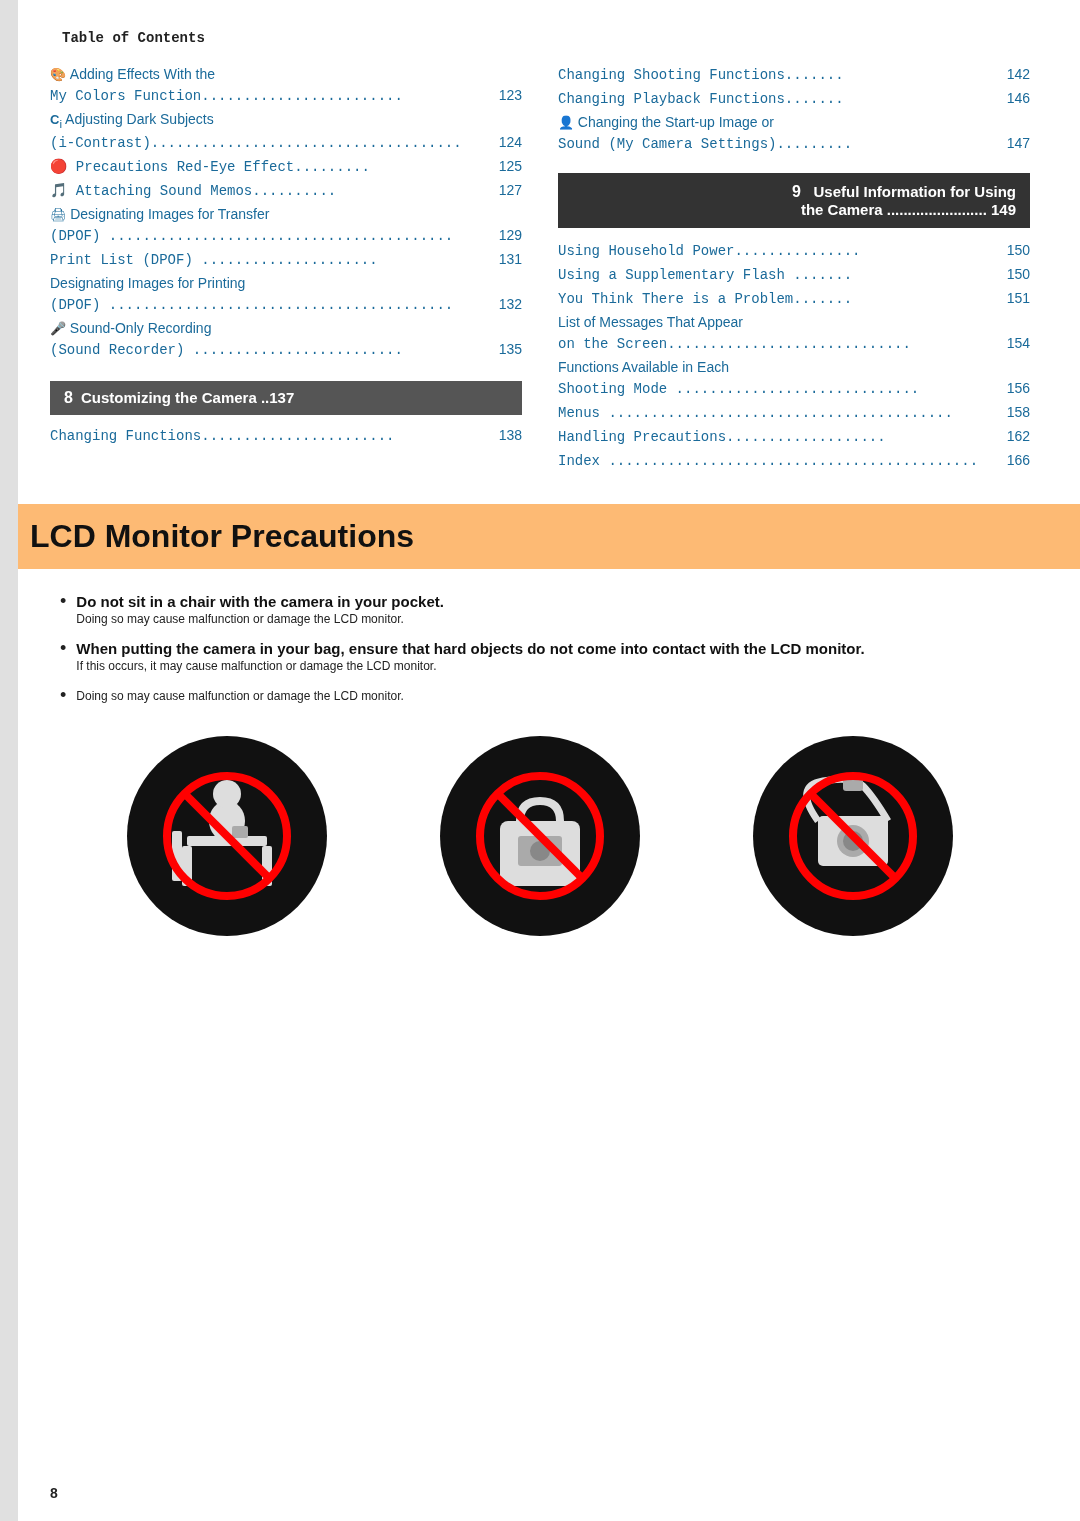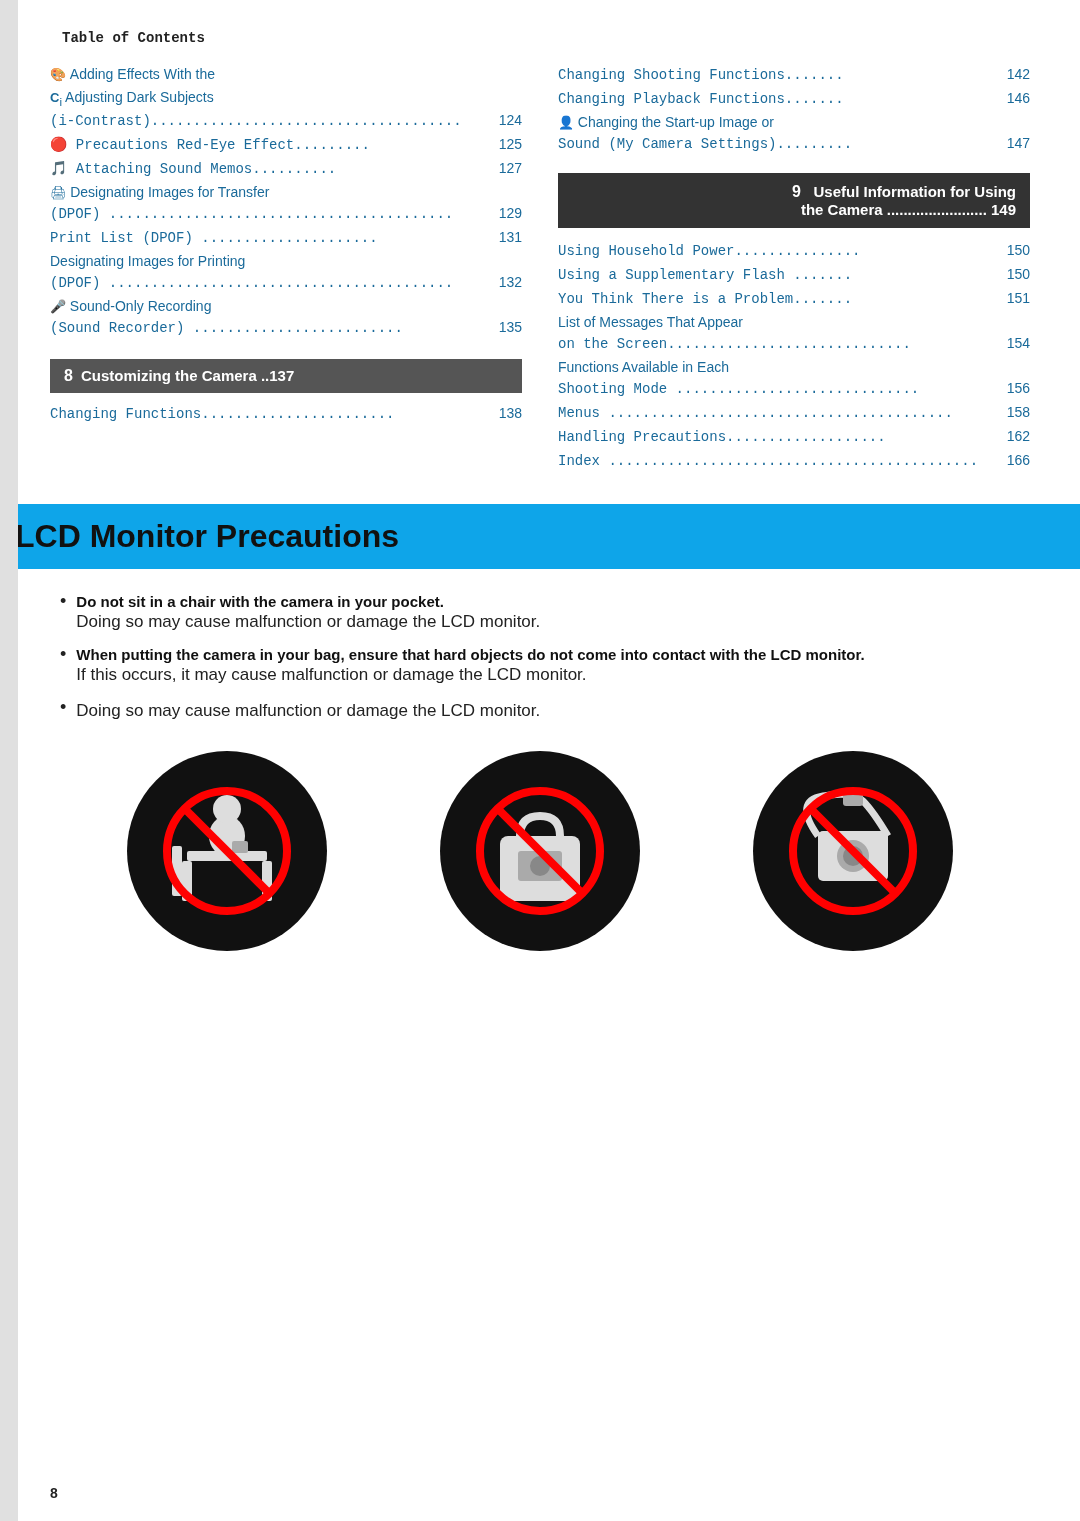--- a/index.html
+++ b/index.html
@@ -60,22 +60,22 @@
       gap: 8px;
     }
 
     .section-header .sec-num {
       font-size: 16px;
       font-weight: bold;
     }
 
     
     .lcd-section {
-      background: #0ea5e9;
-      padding: 14px 30px 14px 15px;
+      background: #fdba74;
+      padding: 14px 30px 14px 30px;
       margin-top: 30px;
       margin-left: -50px;
       margin-right: -50px;
     }
 
     .lcd-title {
       font-size: 32px;
       font-weight: 900;
       color: #111;
       font-family: Arial Black, Arial, sans-serif;
@@ -103,21 +103,21 @@
 
     .bullet-content {}
 
     .bullet-bold {
       font-weight: bold;
       font-size: 15px;
       color: #111;
     }
 
     .bullet-normal {
-      font-size: 17px;
+      font-size: 12px;
       color: #222;
       margin-top: 2px;
     }
 
     .illustrations {
       display: flex;
       justify-content: space-around;
       align-items: center;
       margin-top: 30px;
       padding: 0 20px;
@@ -175,20 +175,24 @@
 <div class="page-container">
 
   <div class="table-of-contents-label">Table of Contents</div>
 
   <div class="toc-columns">
 
     <div class="toc-col">
 
       <div class="toc-block">
         <span style="font-size:13px;">🎨 </span>Adding Effects With the<br>
+        <span class="toc-inline">
+          <span class="toc-dots-inline">My Colors Function........................</span>
+          <span>123</span>
+        </span>
       </div>
 
       <div class="toc-block">
         <span style="font-size:13px; font-weight:bold;">C</span><sub>i</sub> Adjusting Dark Subjects<br>
         <span class="toc-inline">
           <span class="toc-dots-inline">(i-Contrast).....................................</span>
           <span>124</span>
         </span>
       </div>
 

